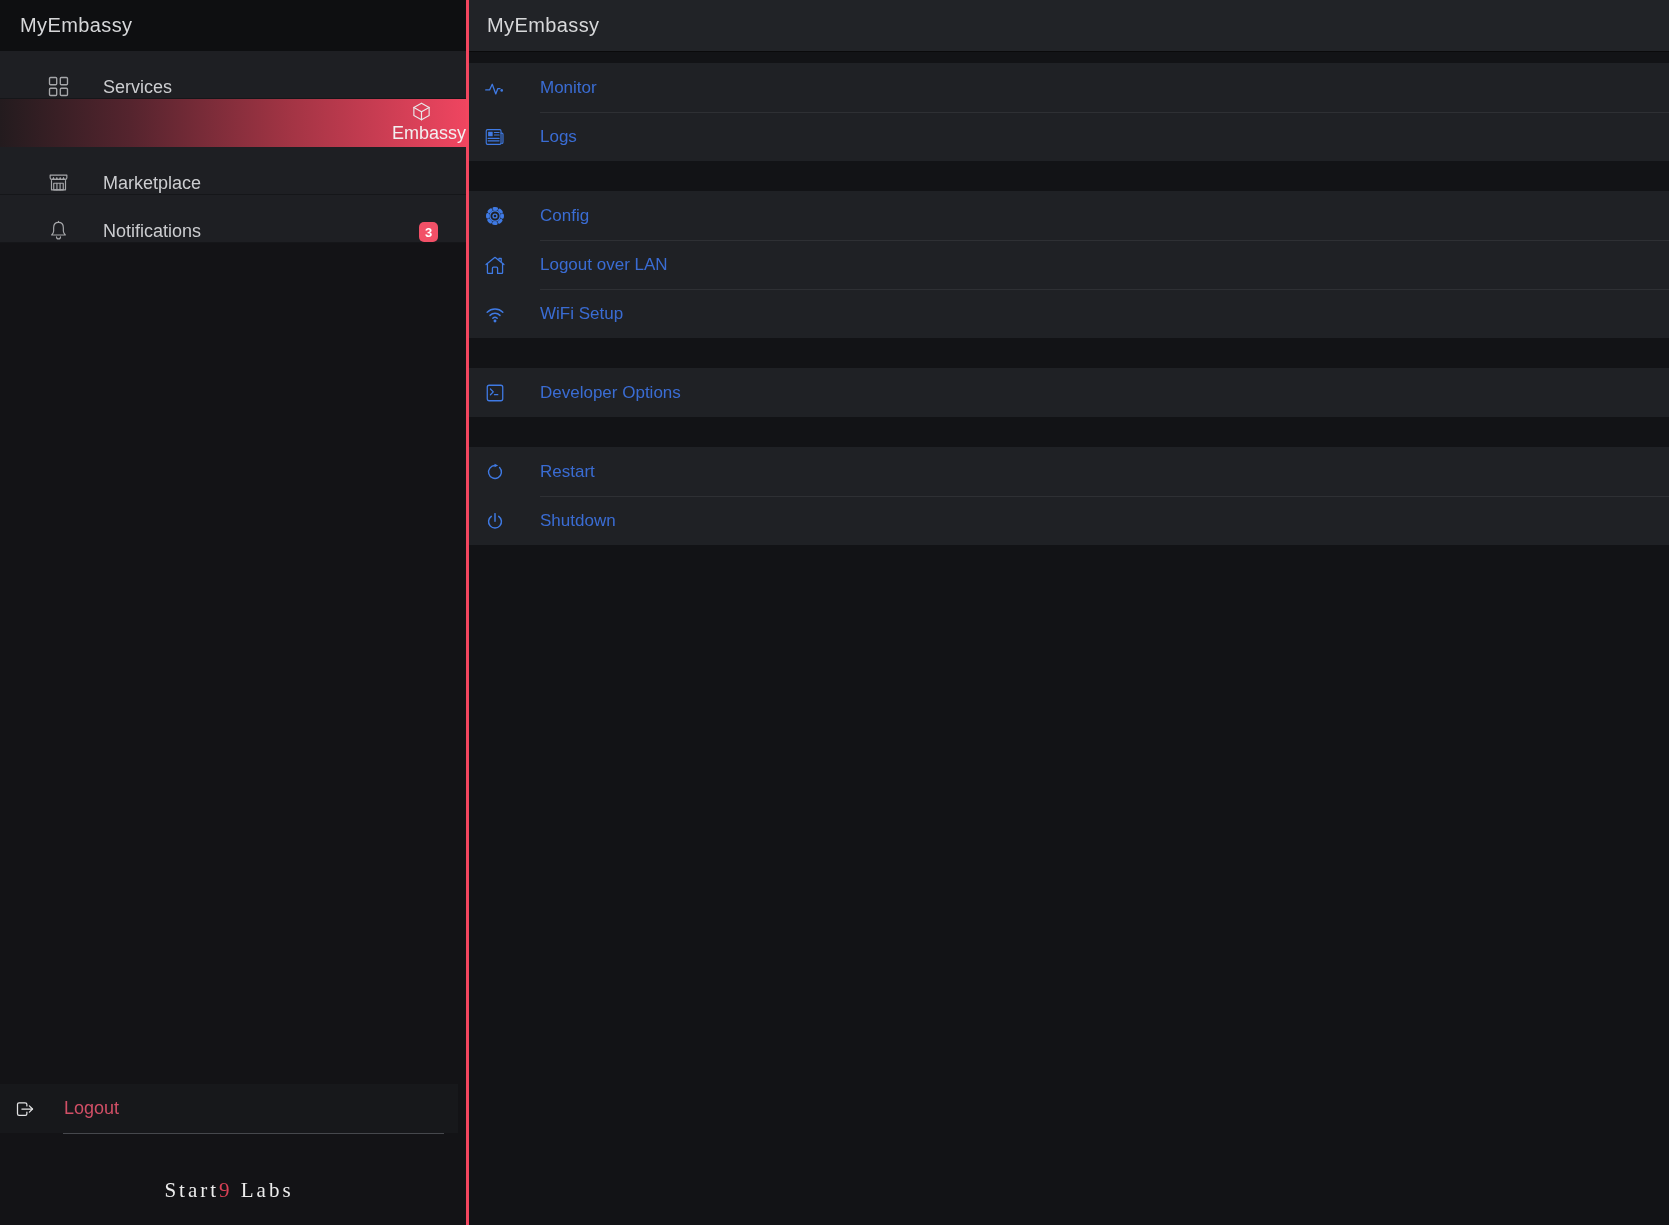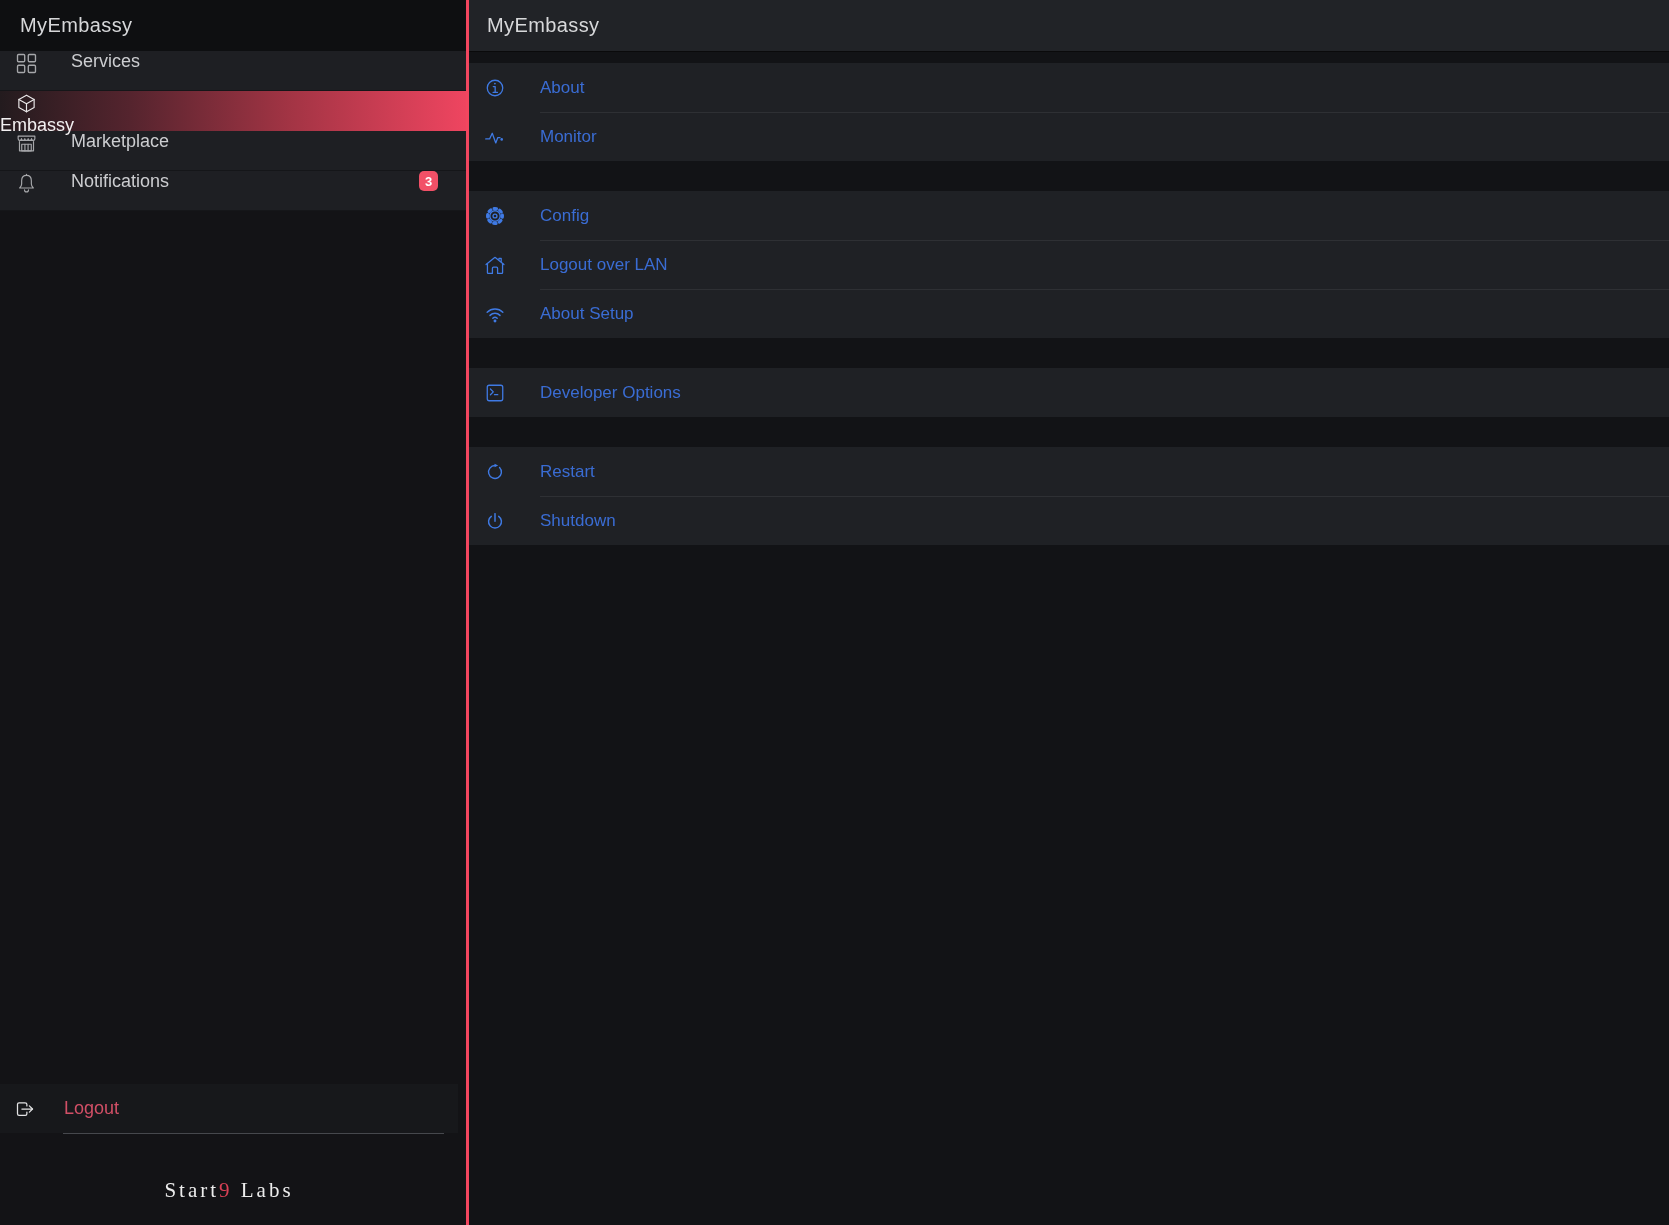--- a/index.html
+++ b/index.html
@@ -3,23 +3,23 @@
 <meta charset="utf-8">
 <style>
   html,body{margin:0;padding:0;background:#0c0c0e;}
   .app{position:relative;width:1669px;height:1225px;overflow:hidden;
        background:#e5e5e5;font-family:"Liberation Sans","DejaVu Sans",sans-serif;
        -webkit-font-smoothing:antialiased;}
   
   .sidebar{position:absolute;left:0;top:0;bottom:0;width:466px;background:#131316;}
   .sb-header{height:51px;background:#0e0f11;display:flex;align-items:center;
              padding-left:20px;font-size:20px;color:#d6d7d9;letter-spacing:.4px;box-sizing:border-box;}
-  .sb-item{height:40px;display:flex;align-items:flex-start;background:#1e1f23;
+  .sb-item{height:48px;display:flex;align-items:flex-end;background:#1e1f23;
            color:#cccdd0;font-size:18px;box-sizing:border-box;cursor:pointer;
-           border-bottom:1px solid rgba(0,0,0,.28);}
+           border-bottom:1px solid rgba(0,0,0,.28);padding-left:32px;}
   .sb-item .icon{width:24px;height:24px;margin:0 33px 0 14px;flex:none;color:#a6a7aa;
                  display:flex;align-items:center;justify-content:center;}
   .icon svg{width:23px;height:23px;display:block;}
   .sb-item.active{background:linear-gradient(90deg,#231b1e 0%,#55242e 28%,#a23444 62%,#ef4560 100%);
                   color:#f2f0f1;border-bottom:none;flex-direction:column;}
   .sb-item.active .icon{color:#e9e7e8;}
   .badge{margin-left:auto;margin-right:28px;min-width:9px;height:20px;padding:0 5px;
          background:#f25067;border-radius:5px;color:#fff;font-size:13px;font-weight:bold;
          display:flex;align-items:center;justify-content:center;}
   .sb-footer{position:absolute;left:0;right:8px;bottom:0;}
@@ -122,35 +122,36 @@
 
   <main class="main">
     <header class="main-header">
       <span>MyEmbassy</span>
     </header>
     <div id="main-groups">
         <div class="group">
           <div class="m-item">
             <span class="icon">
               <svg viewBox="0 0 512 512" fill="none" stroke="currentColor" stroke-linecap="round" stroke-linejoin="round" stroke-width="30">
-                <circle cx="256" cy="256" r="180"></circle>
-                <path d="M216 222 h44 v136 m-48 0 h100"></path>
-                <circle cx="254" cy="152" r="21" fill="currentColor" stroke="none"></circle>
-              </svg>
-            </span>
-            <span class="m-label">About</span>
-          </div>
-          <div class="m-item">
-            <span class="icon">
-              <svg viewBox="0 0 512 512" fill="none" stroke="currentColor" stroke-linecap="round" stroke-linejoin="round" stroke-width="30">
                 <path d="M40 302 H130 L192 168 L274 394 L322 270 H372"></path>
                 <circle cx="412" cy="312" r="30" fill="currentColor" stroke="none"></circle>
               </svg>
             </span>
             <span class="m-label">Monitor</span>
+          </div>
+          <div class="m-item">
+            <span class="icon">
+              <svg viewBox="0 0 512 512" fill="none" stroke="currentColor" stroke-linecap="round" stroke-linejoin="round" stroke-width="26">
+                <rect x="52" y="84" width="344" height="344" rx="30"></rect>
+                <rect x="96" y="132" width="106" height="106" rx="8" fill="currentColor" stroke="none"></rect>
+                <path d="M242 152 h110 M242 210 h110 M96 288 h256 M96 346 h256"></path>
+                <path d="M396 166 h20 a26 26 0 0 1 26 26 v186 a30 30 0 0 1 -30 30"></path>
+              </svg>
+            </span>
+            <span class="m-label">Logs</span>
           </div>
         </div>
         <div class="group">
           <div class="m-item">
             <span class="icon">
               <svg viewBox="0 0 512 512" fill="none" stroke="currentColor" stroke-linecap="round" stroke-linejoin="round" stroke-width="34">
                 <circle cx="256" cy="256" r="174" stroke-width="70" stroke-dasharray="60 76.6" stroke-dashoffset="28"></circle>
                 <circle cx="256" cy="256" r="122"></circle>
                 <circle cx="256" cy="256" r="46" stroke-width="30"></circle>
               </svg>
@@ -169,21 +170,21 @@
           </div>
           <div class="m-item">
             <span class="icon">
               <svg viewBox="0 0 512 512" fill="none" stroke="currentColor" stroke-linecap="round" stroke-linejoin="round" stroke-width="34">
                 <path d="M74 216 a 258 258 0 0 1 364 0"></path>
                 <path d="M140 288 a 165 165 0 0 1 232 0"></path>
                 <path d="M205 356 a 73 73 0 0 1 102 0"></path>
                 <circle cx="256" cy="418" r="34" fill="currentColor" stroke="none"></circle>
               </svg>
             </span>
-            <span class="m-label">About Setup</span>
+            <span class="m-label">WiFi Setup</span>
           </div>
         </div>
         <div class="group">
           <div class="m-item">
             <span class="icon">
               <svg viewBox="0 0 512 512" fill="none" stroke="currentColor" stroke-linecap="round" stroke-linejoin="round" stroke-width="30">
                 <rect x="76" y="76" width="360" height="360" rx="44"></rect>
                 <path d="M150 164 L216 230 L150 296"></path>
                 <path d="M244 296 h76"></path>
               </svg>

